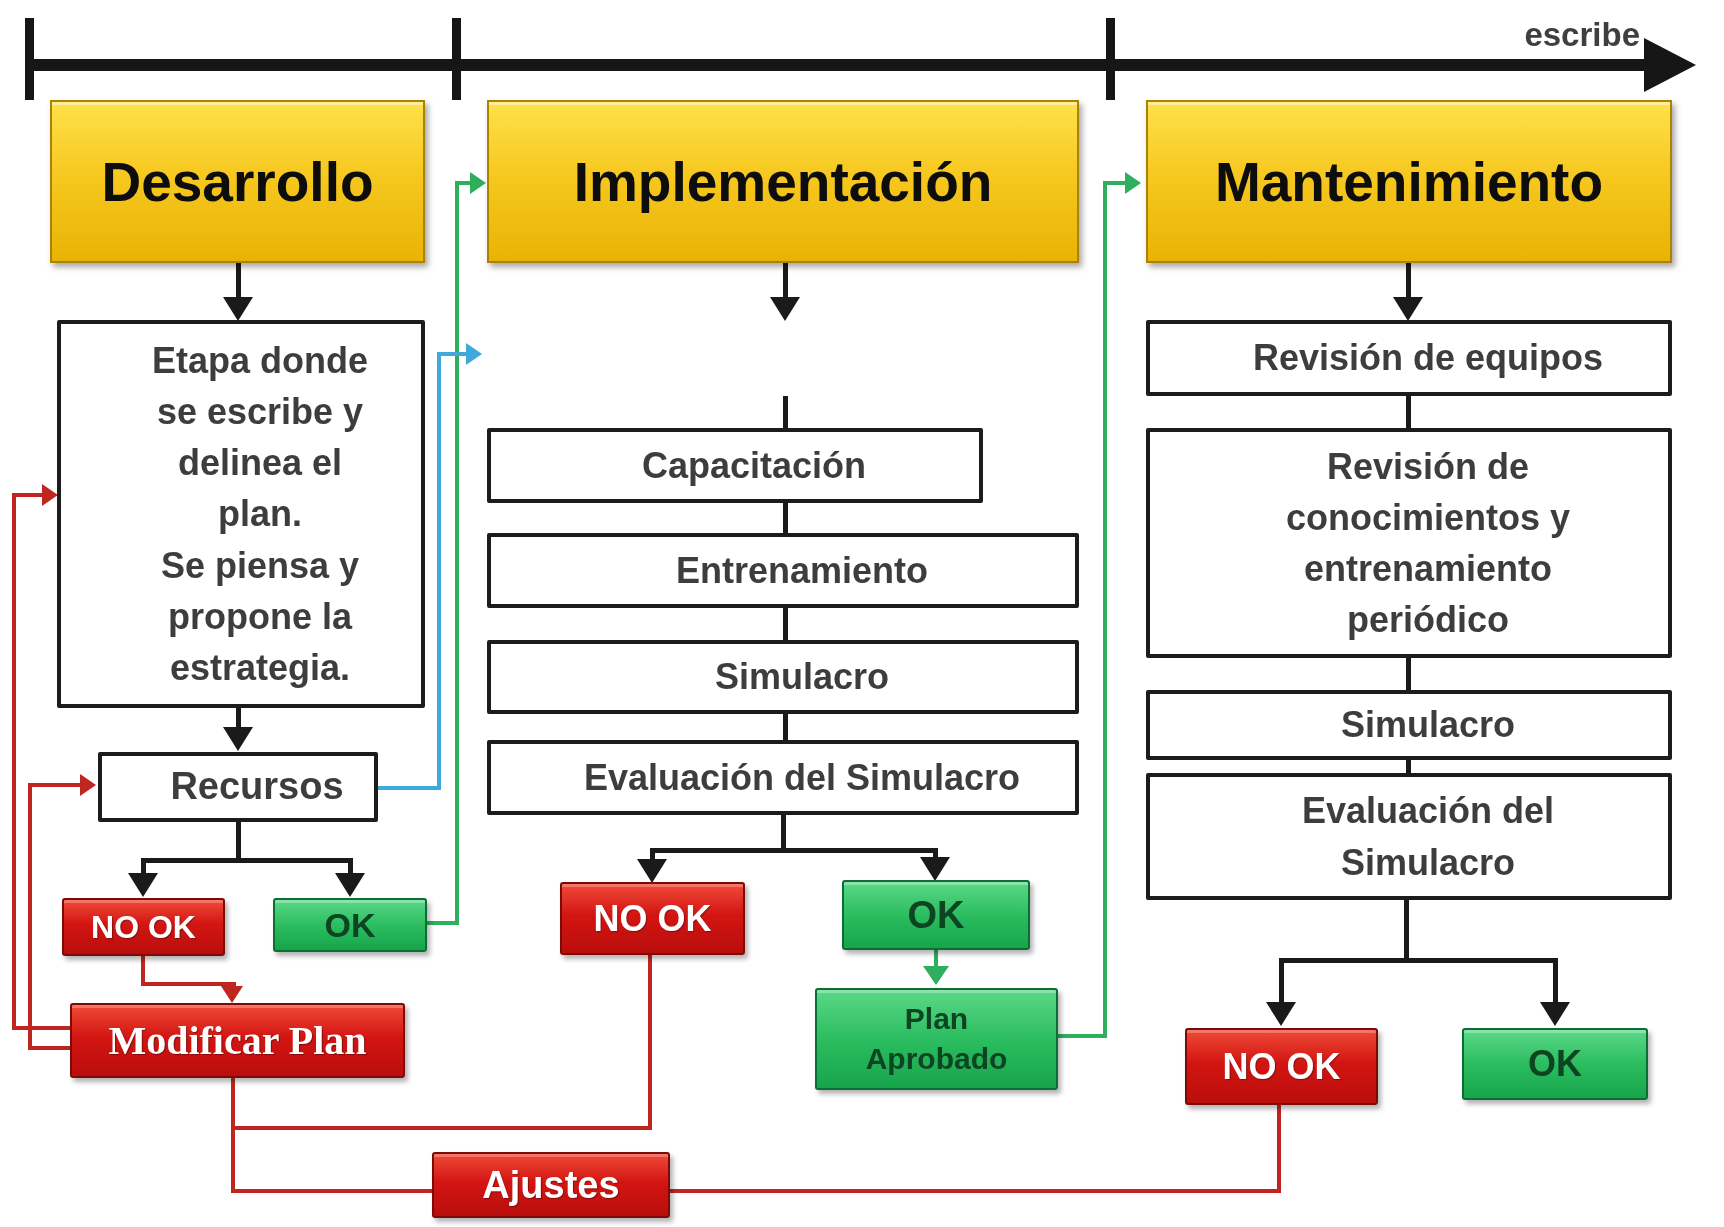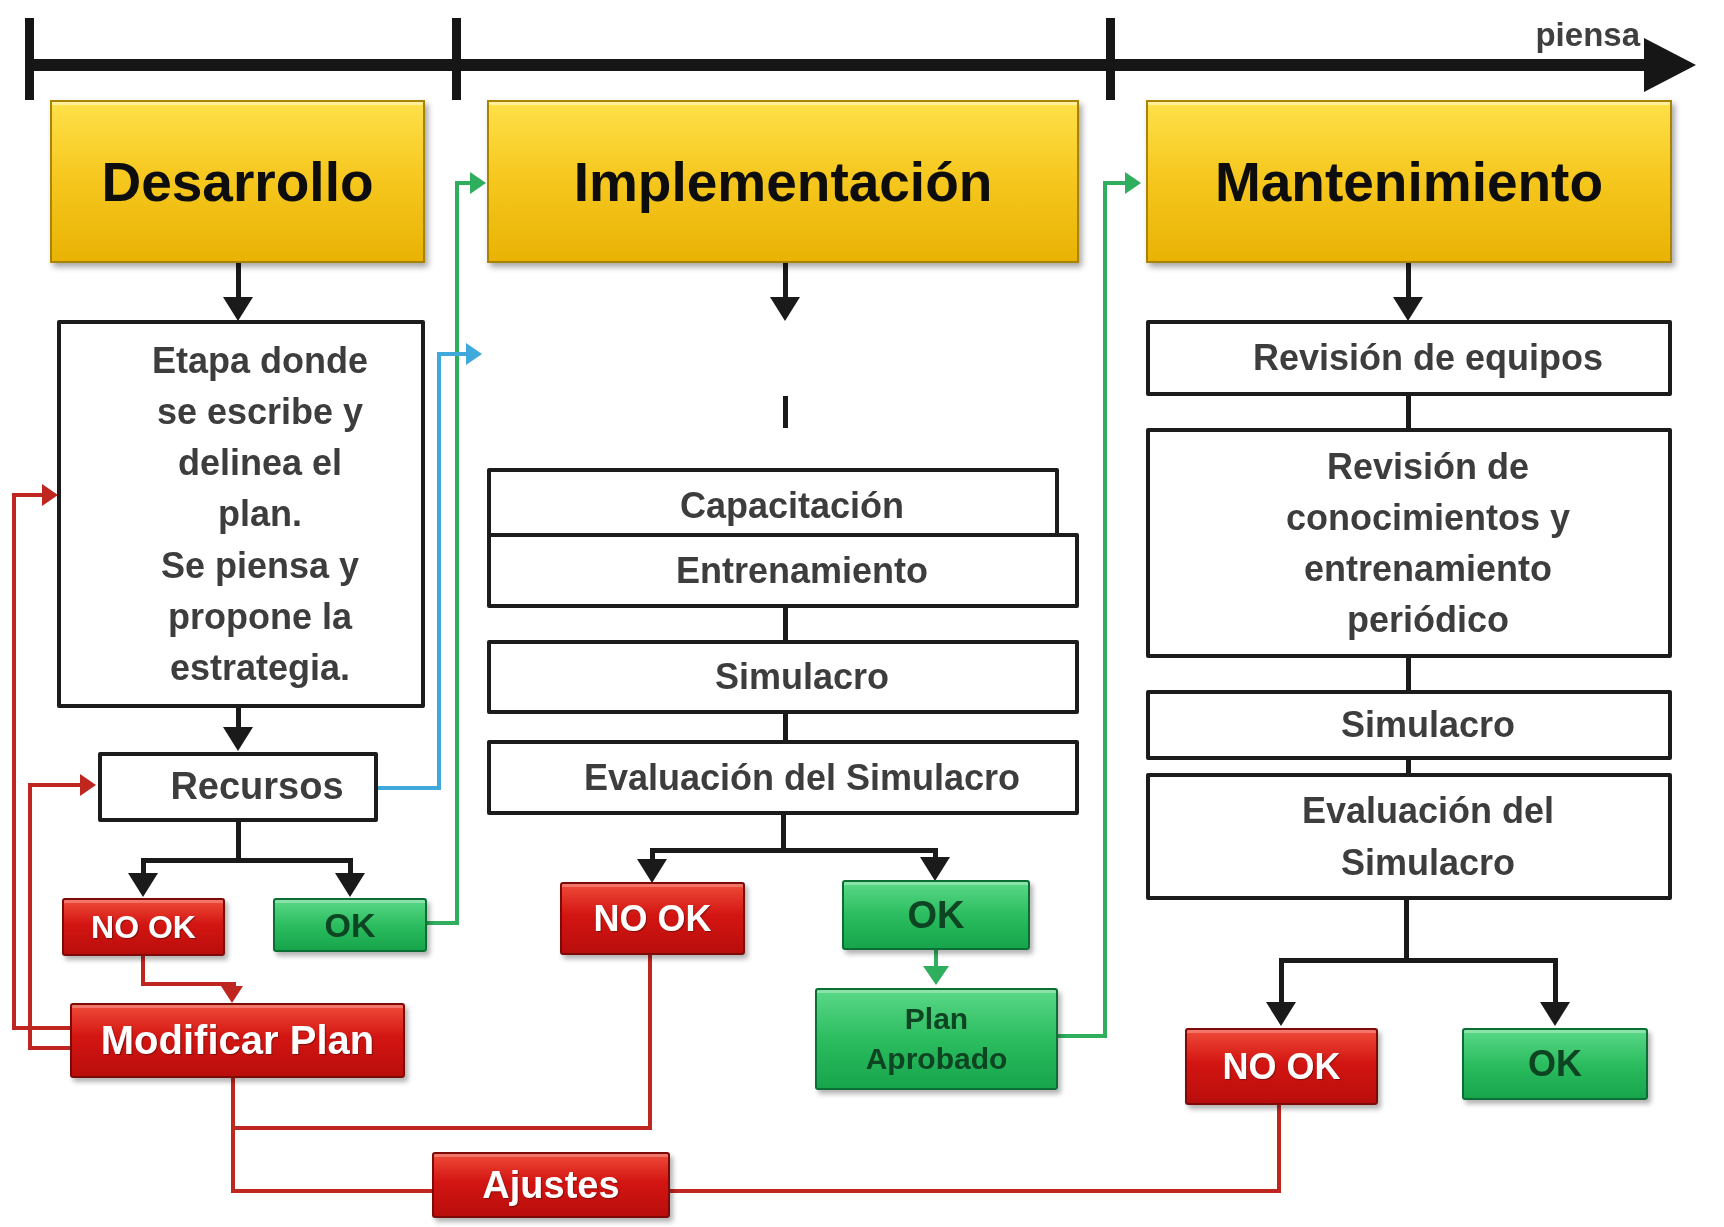--- a/index.html
+++ b/index.html
@@ -58,21 +58,21 @@
 </head>
 <body>
 
 <div class="stage">
 
   <div class="tl-bar"></div>
   <div class="tl-head"></div>
   <div class="tl-tick" style="left:25px;"></div>
   <div class="tl-tick" style="left:452px;"></div>
   <div class="tl-tick" style="left:1106px;"></div>
-  <div class="tl-label">piensa</div>
+  <div class="tl-label">escribe</div>
 
   <div class="bx hdr" style="left:50px;  top:100px;width:375px;height:163px;">Desarrollo</div>
   <div class="bx hdr" style="left:1146px;top:100px;width:526px;height:163px;">Mantenimiento</div>
   <div class="bx hdr" style="left:487px; top:100px;width:592px;height:163px;">Implementación</div>
 
   <div class="ln k" style="left:236px;top:263px;width:5px;height:37px;"></div>
   <div class="tri down-k" style="left:223px;top:297px;"></div>
   <div class="bx wht prewrap" style="left:57px;top:320px;width:368px;height:388px;">Etapa donde
 se escribe y
 delinea el
@@ -90,21 +90,21 @@
   <div class="ln k" style="left:141px;top:858px;width:5px;height:18px;"></div>
   <div class="ln k" style="left:348px;top:858px;width:5px;height:18px;"></div>
   <div class="tri down-k" style="left:128px;top:873px;"></div>
   <div class="tri down-k" style="left:335px;top:873px;"></div>
   <div class="bx red" style="left:62px;top:898px;width:163px;height:58px;font-size:32px;">NO OK</div>
   <div class="bx grn" style="left:273px;top:898px;width:154px;height:54px;font-size:34px;">OK</div>
 
   <div class="ln r" style="left:141px;top:956px;width:4px;height:30px;"></div>
   <div class="ln r" style="left:141px;top:982px;width:95px;height:4px;"></div>
   <div class="tri down-r" style="left:221px;top:986px;"></div>
-  <div class="bx red" style="left:70px;top:1003px;width:335px;height:75px;font-size:40px;">Modificar Plan</div>
+  <div class="bx red" style="left:70px;top:1003px;width:335px;height:75px;font-size:40px;font-family:Liberation Serif, serif;">Modificar Plan</div>
 
   <div class="ln r" style="left:12px;top:1026px;width:58px;height:4px;"></div>
   <div class="ln r" style="left:12px;top:493px;width:4px;height:537px;"></div>
   <div class="ln r" style="left:12px;top:493px;width:34px;height:4px;"></div>
   <div class="tri right-r" style="left:42px;top:484px;"></div>
 
   <div class="ln r" style="left:28px;top:1046px;width:42px;height:4px;"></div>
   <div class="ln r" style="left:28px;top:783px;width:4px;height:267px;"></div>
   <div class="ln r" style="left:28px;top:783px;width:54px;height:4px;"></div>
   <div class="tri right-r" style="left:80px;top:774px;"></div>
@@ -116,21 +116,21 @@
 
   <div class="ln b" style="left:378px;top:786px;width:63px;height:4px;"></div>
   <div class="ln b" style="left:437px;top:352px;width:4px;height:438px;"></div>
   <div class="ln b" style="left:437px;top:352px;width:31px;height:4px;"></div>
   <div class="tri right-b" style="left:466px;top:343px;"></div>
 
   <div class="ln k" style="left:783px;top:263px;width:5px;height:37px;"></div>
   <div class="tri down-k" style="left:770px;top:297px;"></div>
 
   <div class="ln k" style="left:783px;top:396px;width:5px;height:32px;"></div>
-  <div class="bx wht" style="left:487px;top:428px;width:572px;height:75px;margin-top:40px;">Capacitación</div>
+  <div class="bx wht" style="left:487px;top:428px;width:496px;height:75px;">Capacitación</div>
   <div class="ln k" style="left:783px;top:503px;width:5px;height:30px;"></div>
   <div class="bx wht" style="left:487px;top:533px;width:592px;height:75px;">Entrenamiento</div>
   <div class="ln k" style="left:783px;top:608px;width:5px;height:32px;"></div>
   <div class="bx wht" style="left:487px;top:640px;width:592px;height:74px;">Simulacro</div>
   <div class="ln k" style="left:783px;top:714px;width:5px;height:26px;"></div>
   <div class="bx wht" style="left:487px;top:740px;width:592px;height:75px;">Evaluación del Simulacro</div>
 
   <div class="ln k" style="left:781px;top:815px;width:5px;height:37px;"></div>
   <div class="ln k" style="left:650px;top:848px;width:288px;height:5px;"></div>
   <div class="ln k" style="left:650px;top:848px;width:5px;height:14px;"></div>

